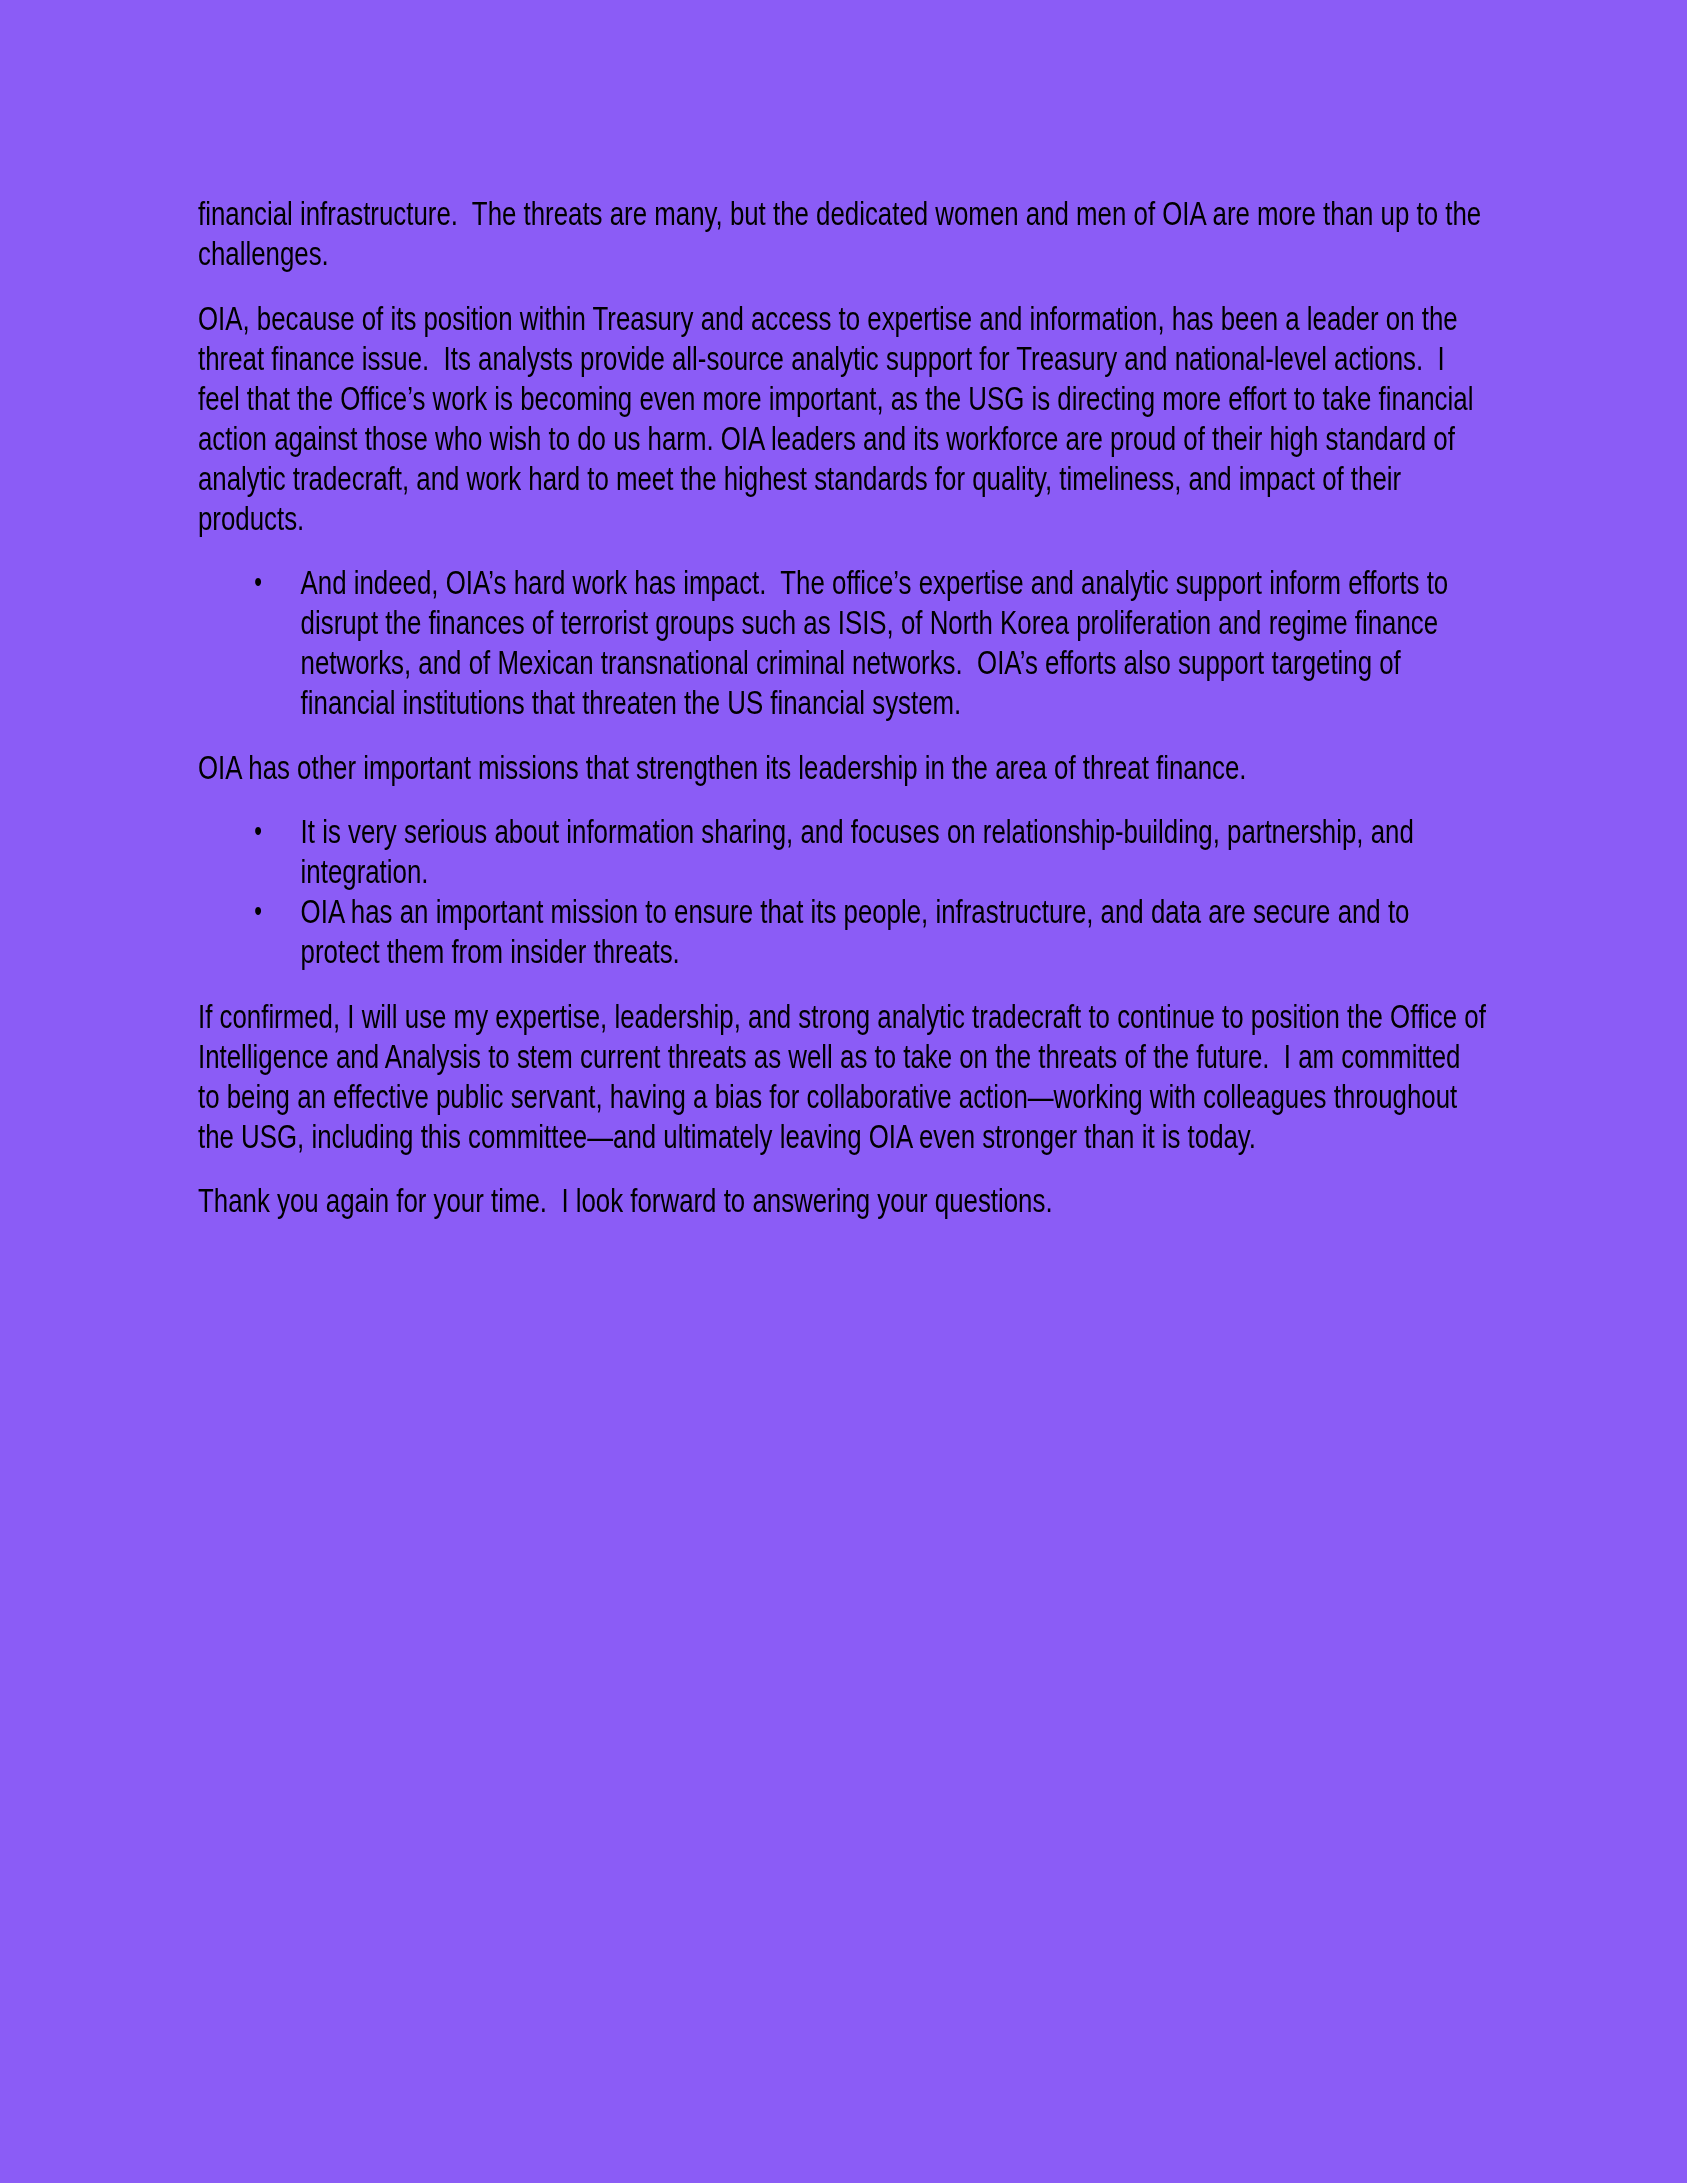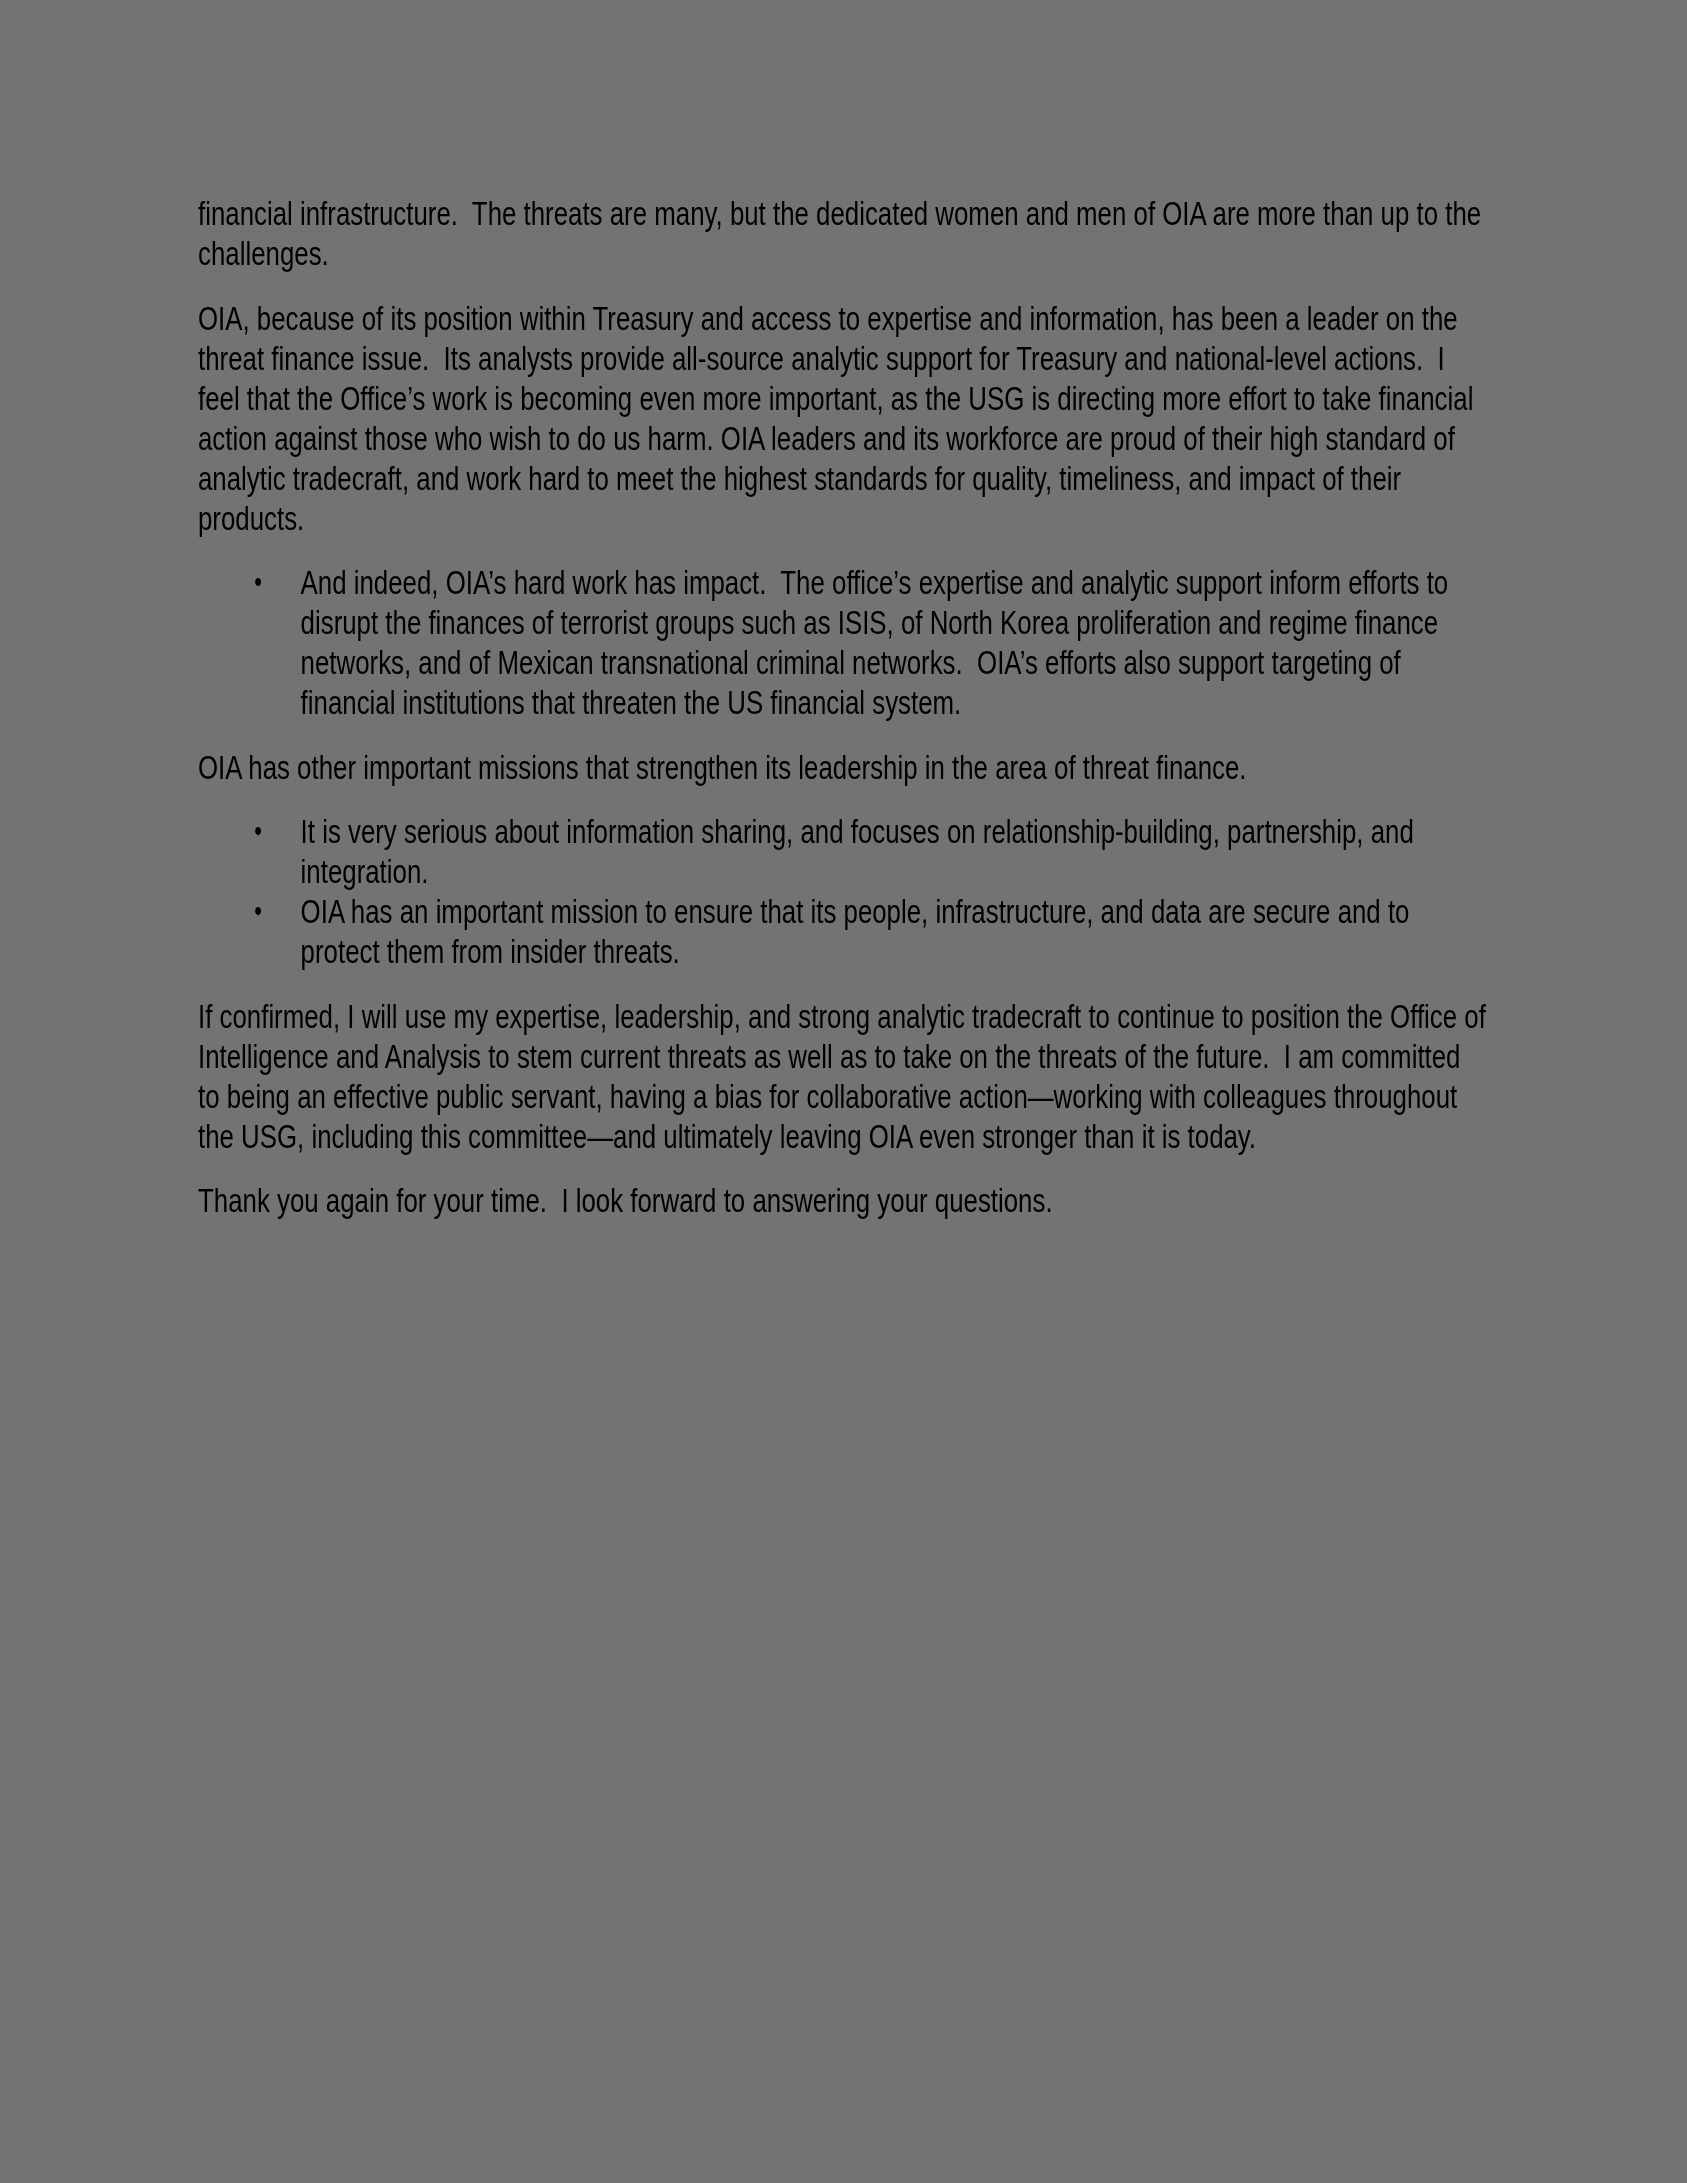--- a/index.html
+++ b/index.html
@@ -4,21 +4,21 @@
 <style>
   html, body {
     margin: 0;
     padding: 0;
     background: #ffffff;
   }
   .page {
     position: relative;
     width: 1687px;
     height: 2183px;
-    background: #737373;
+    background: #8b5cf6;
     overflow: hidden;
     font-family: "Liberation Sans", sans-serif;
     color: #000000;
   }
   .content {
     position: absolute;
     left: 198px;
     top: 193px;
     width: 1698px;              
     transform: scaleX(0.76);    

